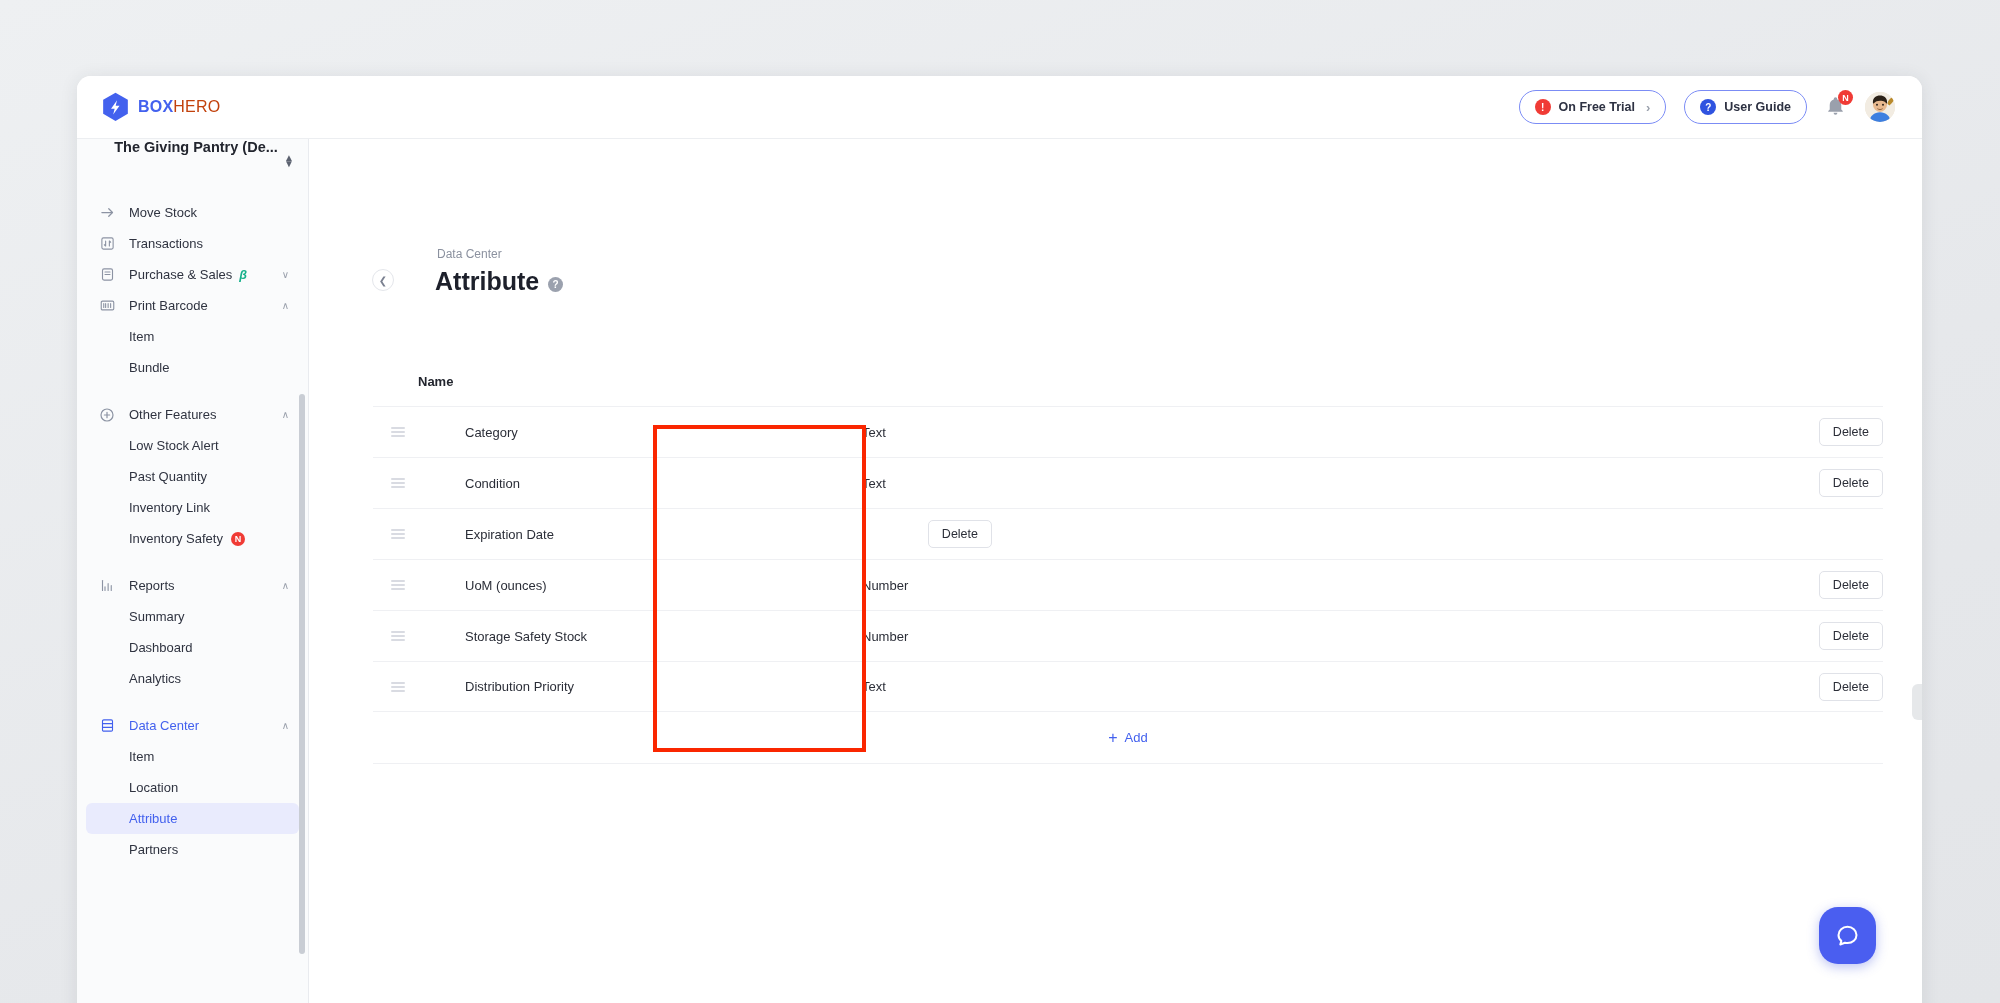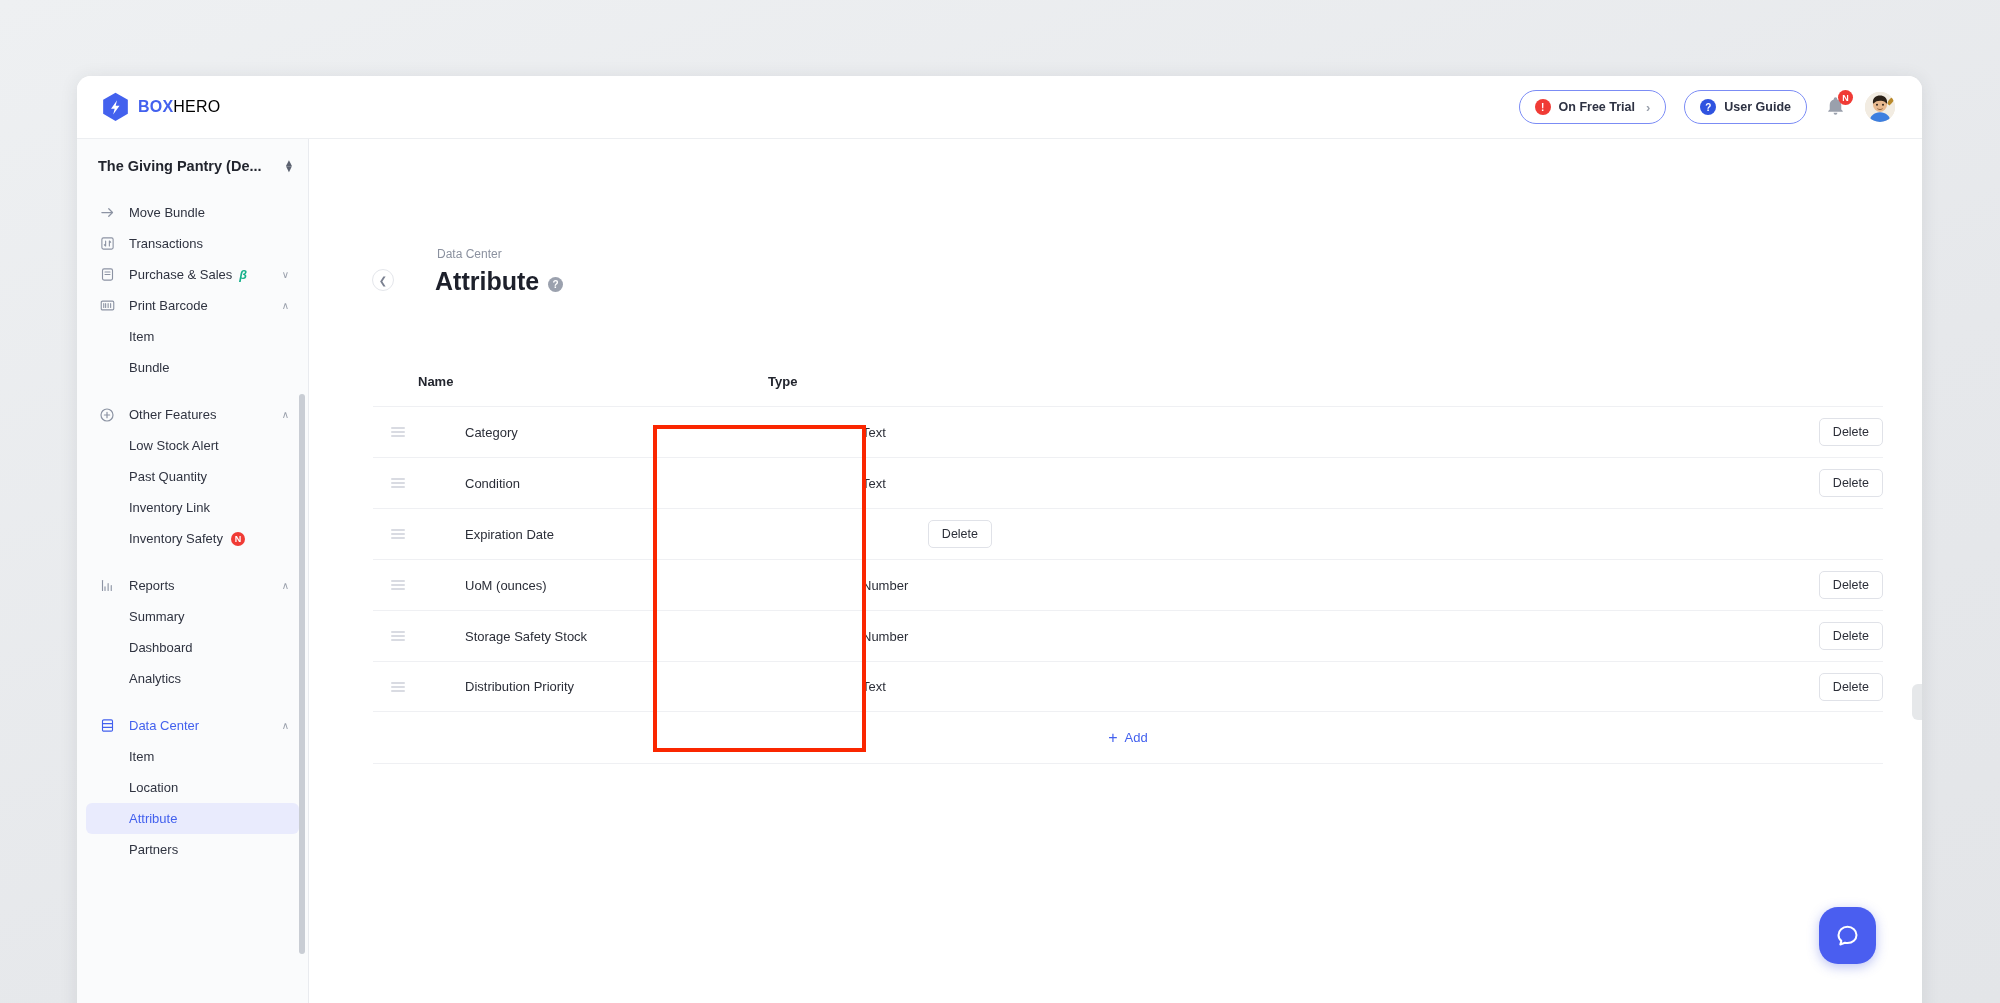--- a/index.html
+++ b/index.html
@@ -29,21 +29,21 @@
     position: absolute; left: 0; top: 0;
     width: 100%; height: 63px;
     background: #fff;
     border-bottom: 1px solid #eceef1;
     display: flex; align-items: center;
   }
   .logo-wrap { display: flex; align-items: center; gap: 9px; margin-left: 25px; }
   .logo-mark { width: 27px; height: 30px; display:block; }
   .logo-text { font-size: 16px; font-weight: 700; letter-spacing: .2px; }
   .logo-text .b { color: #4361ee; }
-  .logo-text .h { color: #000000; font-weight: 500; }
+  .logo-text .h { color: #c2410c; font-weight: 500; }
 
   .topbar-right {
     margin-left: auto; display: flex; align-items: center;
     gap: 18px; margin-right: 27px;
   }
   .pill {
     display: flex; align-items: center; gap: 8px;
     height: 34px; padding: 0 15px;
     border: 1px solid #7b8cf5; border-radius: 20px;
     background: #fff; color: #2d3142;
@@ -75,21 +75,21 @@
   
   #sidebar {
     position: absolute; left: 0; top: 63px;
     width: 232px; height: 887px;
     background: #fafbfc;
     border-right: 1px solid #e9ebef;
     overflow: hidden;
   }
   #workspace {
     display: flex; align-items: center;
-    height: 54px; padding: 0 14px 0 21px; cursor: pointer;
+    height: 54px; padding: 0 14px 0 21px; cursor: pointer; flex-direction: column;
   }
   #workspace .ws-name {
     font-size: 14.5px; font-weight: 700; color: #22252e;
     white-space: nowrap; overflow: hidden;
   }
   .ud-arrows {
     margin-left: auto; color: #5c6270; font-size: 10px;
     line-height: 6px; text-align: center;
   }
   .nav { padding-top: 4px; }
@@ -278,21 +278,21 @@
     </div>
 
     <nav class="nav" id="nav-list">
         <div class="nav-item">
           <span class="ico">
             <svg width="15" height="15" viewBox="0 0 24 24" fill="none" stroke="currentColor" stroke-width="2" stroke-linecap="round" stroke-linejoin="round">
               <path d="M3 12h16"></path>
               <path d="m14 6 6 6-6 6"></path>
             </svg>
           </span>
-          <span>Move Bundle</span>
+          <span>Move Stock</span>
         </div>
         <div class="nav-item">
           <span class="ico">
             <svg width="15" height="15" viewBox="0 0 24 24" fill="none" stroke="currentColor" stroke-width="1.8">
               <rect x="3" y="3" width="18" height="18" rx="2.5"></rect>
               <path d="M9 8v8M9 16l-2-2M15 16V8M15 8l2 2" stroke-linecap="round" stroke-linejoin="round"></path>
             </svg>
           </span>
           <span>Transactions</span>
         </div>
@@ -405,21 +405,20 @@
 
     <div id="page-title-row">
       <h1 id="page-title">Attribute</h1>
       <span class="help-icon">?</span>
     </div>
 
     <div id="attr-table">
       <div class="th-row">
         <div class="col-handle"></div>
         <div class="col-name">Name</div>
-        <div class="col-type">Type</div>
         <div class="col-action"></div>
       </div>
 
       <div id="rows">
           <div class="tr">
             <div class="col-handle">
               <span class="grip">
                 <i></i>
                 <i></i>
                 <i></i>

